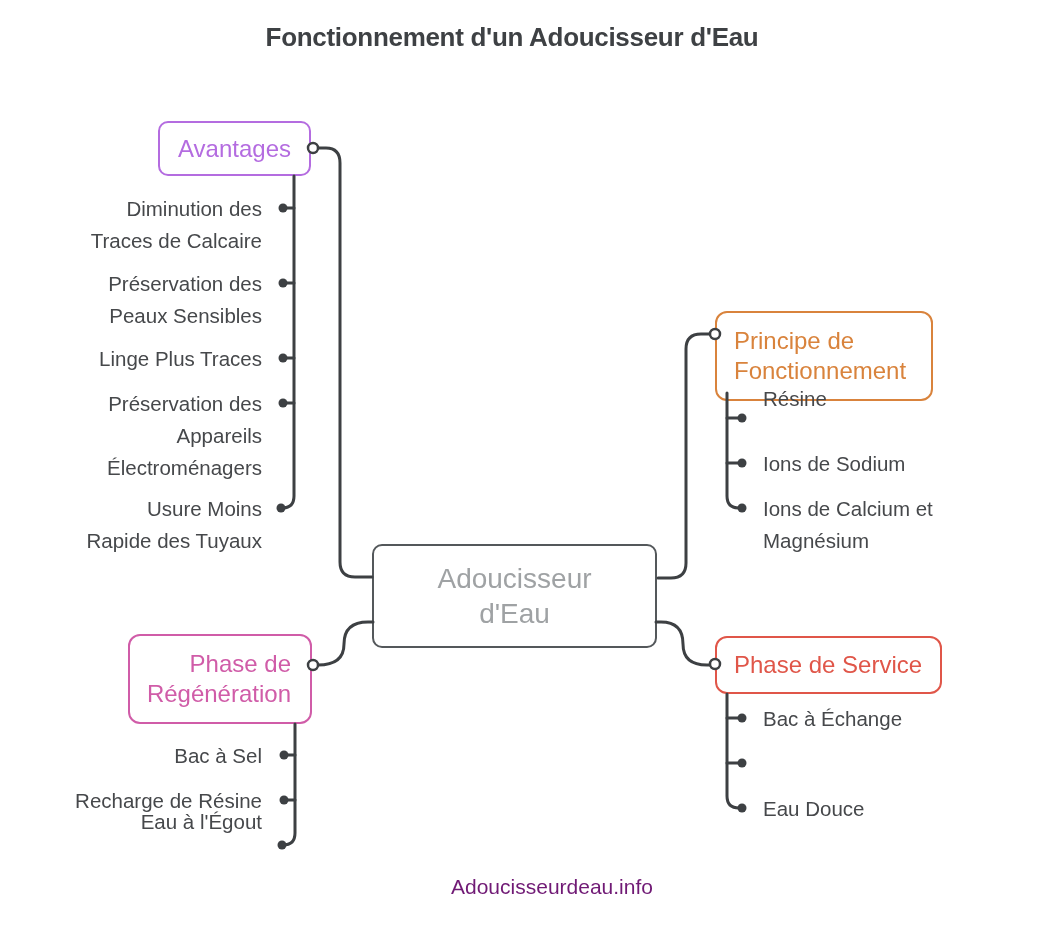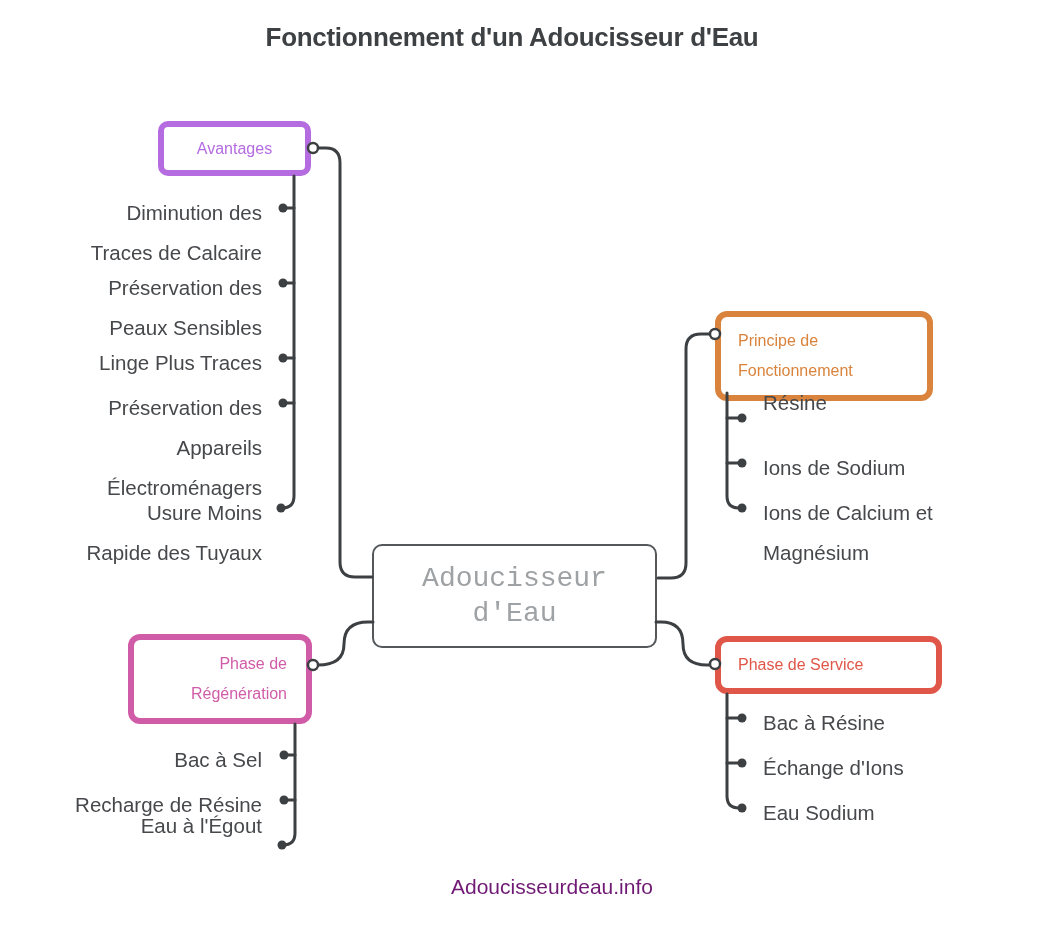--- a/index.html
+++ b/index.html
@@ -19,45 +19,45 @@
   }
   .footer{
     position:absolute;top:875px;left:57px;width:990px;
     text-align:center;
     font-size:21px;color:#701a75;
     white-space:pre-line;
   }
   .node{
     position:absolute;
     box-sizing:border-box;
-    border:6px solid #f9a8d4;
+    border:2px solid #f9a8d4;
     border-radius:10px;
     background:#ffffff;
     display:flex;align-items:center;
-    font-size:16px;line-height:30px;
+    font-size:24px;line-height:30px;
     white-space:pre-line;
   }
   .node .lbl{width:100%;}
   #node-avantages{left:158px;top:121px;width:153px;height:55px;}
   #node-avantages .lbl{text-align:center;}
   #node-principe{left:715px;top:303px;width:218px;height:90px;border-radius:12px;margin-top:8px;}
   #node-principe .lbl{text-align:left;padding-left:17px;}
   #node-regeneration{left:128px;top:634px;width:184px;height:90px;border-radius:12px;}
   #node-regeneration .lbl{text-align:right;padding-right:19px;}
   #node-service{left:715px;top:636px;width:227px;height:58px;border-radius:12px;}
   #node-service .lbl{text-align:left;padding-left:17px;}
   #node-central{
     left:372px;top:544px;width:285px;height:104px;
     border:2.5px solid #54585b;border-radius:10px;
     font-size:28px;line-height:35px;color:#9fa2a4;
   }
-  #node-central .lbl{text-align:center;font-family:Liberation Mono, monospace;}
+  #node-central .lbl{text-align:center;}
   .child{
     position:absolute;
-    font-size:20.5px;line-height:40px;
+    font-size:20.5px;line-height:32px;
     color:#46484b;
     white-space:pre-line;
   }
   .child.left{right:785px;text-align:right;}
   .child.right{left:763px;text-align:left;}
   #connectors{
     position:absolute;left:0;top:0;
     pointer-events:none;
     z-index:5;
   }
@@ -153,19 +153,18 @@
 
   <div class="child right" style="top:383px">Résine</div>
   <div class="child right" style="top:448px">Ions de Sodium</div>
   <div class="child right" style="top:493px">Ions de Calcium et
 Magnésium</div>
 
   <div class="child left" style="top:740px">Bac à Sel</div>
   <div class="child left" style="top:785px">Recharge de Résine</div>
   <div class="child left" style="top:806px">Eau à l'Égout</div>
 
-  <div class="child right" style="top:703px">Bac à Résine</div>
-  <div class="child right" style="top:748px">Échange d'Ions</div>
-  <div class="child right" style="top:793px">Eau Sodium</div>
+  <div class="child right" style="top:703px">Bac à Échange</div>
+  <div class="child right" style="top:793px">Eau Douce</div>
 
   <div class="footer">Adoucisseurdeau.info</div>
 
 </div>
 
 </body></html>

